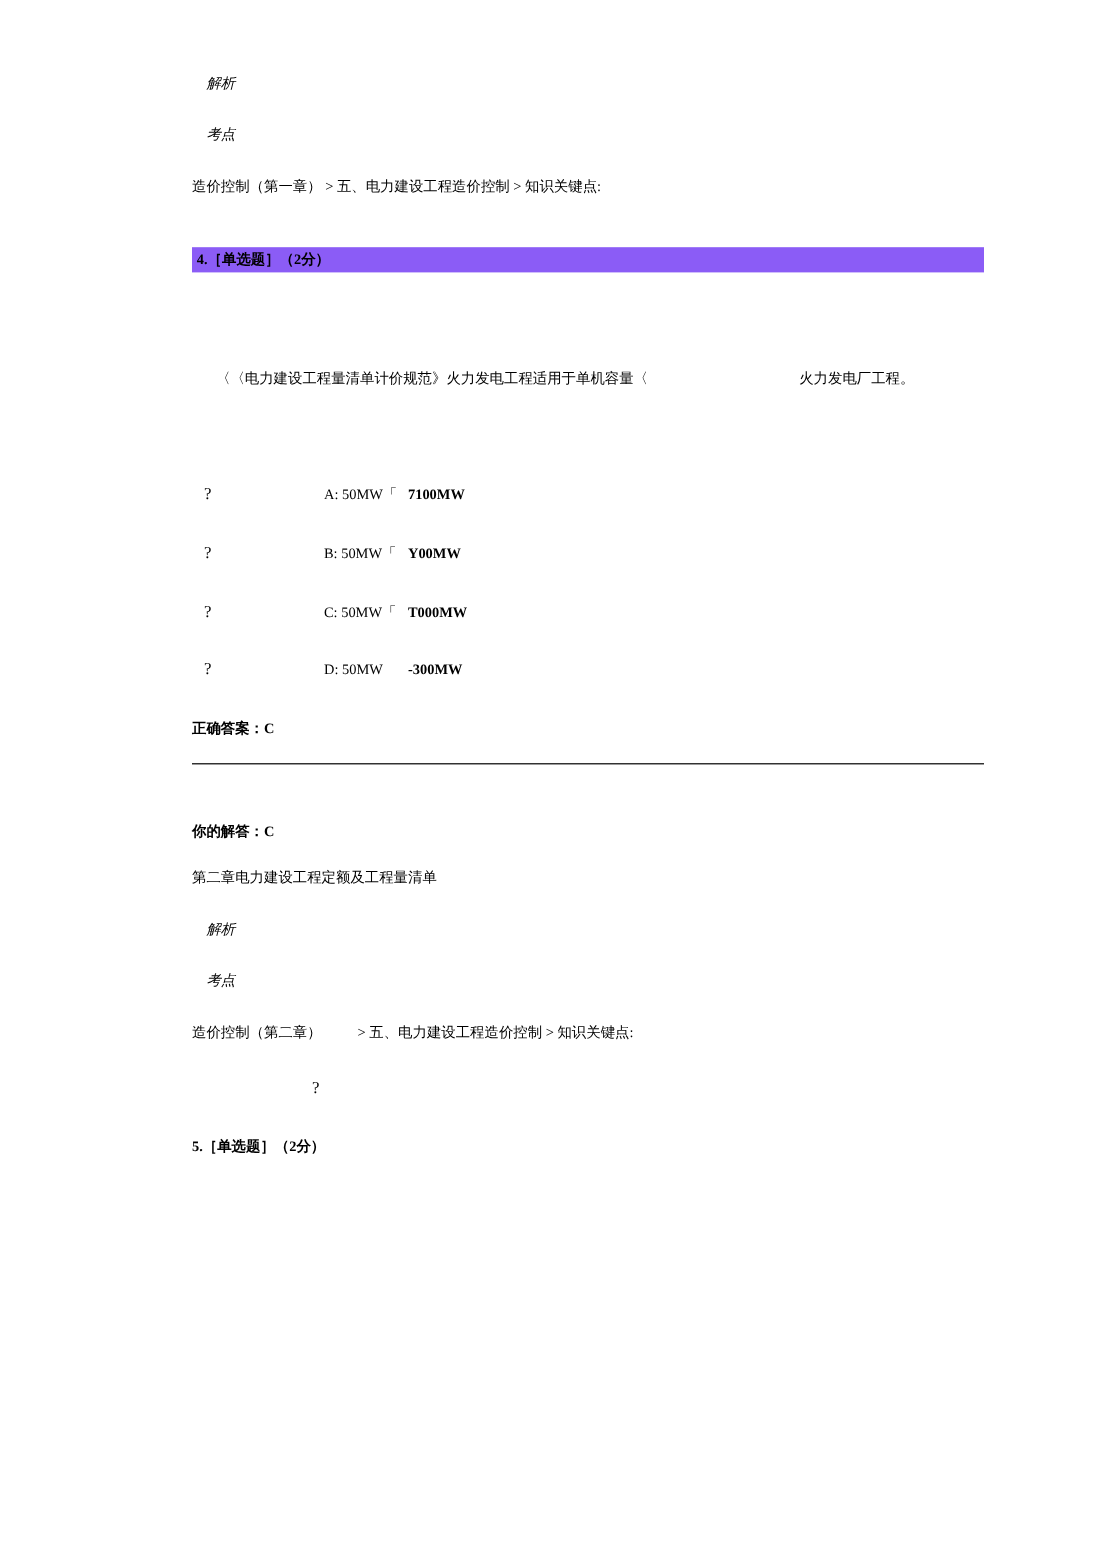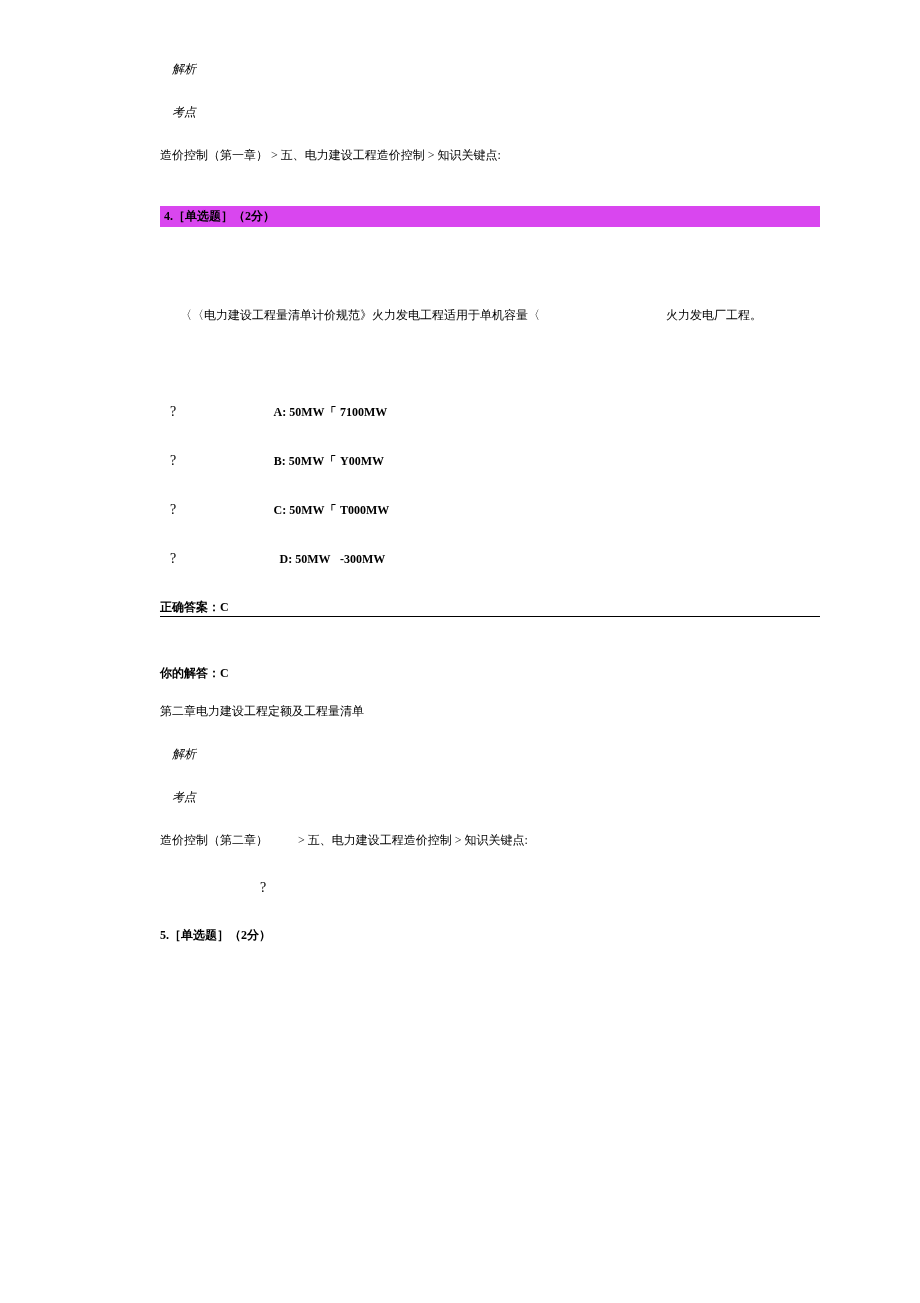--- a/index.html
+++ b/index.html
@@ -17,21 +17,21 @@
   }
   .line {
     margin: 0 0 24px 0;
     line-height: 1.6;
   }
   .indent {
     padding-left: 12px;
     font-style: italic;
   }
   .q-header {
-    background: #d946ef;
+    background: #8b5cf6;
     padding: 2px 4px;
     font-weight: bold;
     margin: 40px 0 40px 0;
   }
   .stem {
     margin: 80px 0 80px 20px;
   }
   .options {
     margin: 30px 0 30px 0;
   }
@@ -40,29 +40,28 @@
     align-items: baseline;
     margin-bottom: 32px;
   }
   .qmark {
     width: 100px;
     font-size: 14px;
     padding-left: 10px;
   }
   .opt-label {
     width: 70px;
-    font-weight: bold;
-    text-align: center;
+    font-weight: normal;
   }
   .opt-val {
     font-weight: bold;
   }
   .answer-correct {
     border-bottom: 1px solid #000;
-    padding-bottom: 0;
+    padding-bottom: 20px;
     margin-bottom: 0;
     font-weight: bold;
   }
   .bignote {
     margin: 30px 0 30px 100px;
     font-size: 14px;
   }
   .your-answer {
     font-weight: bold;
     margin-bottom: 20px;

